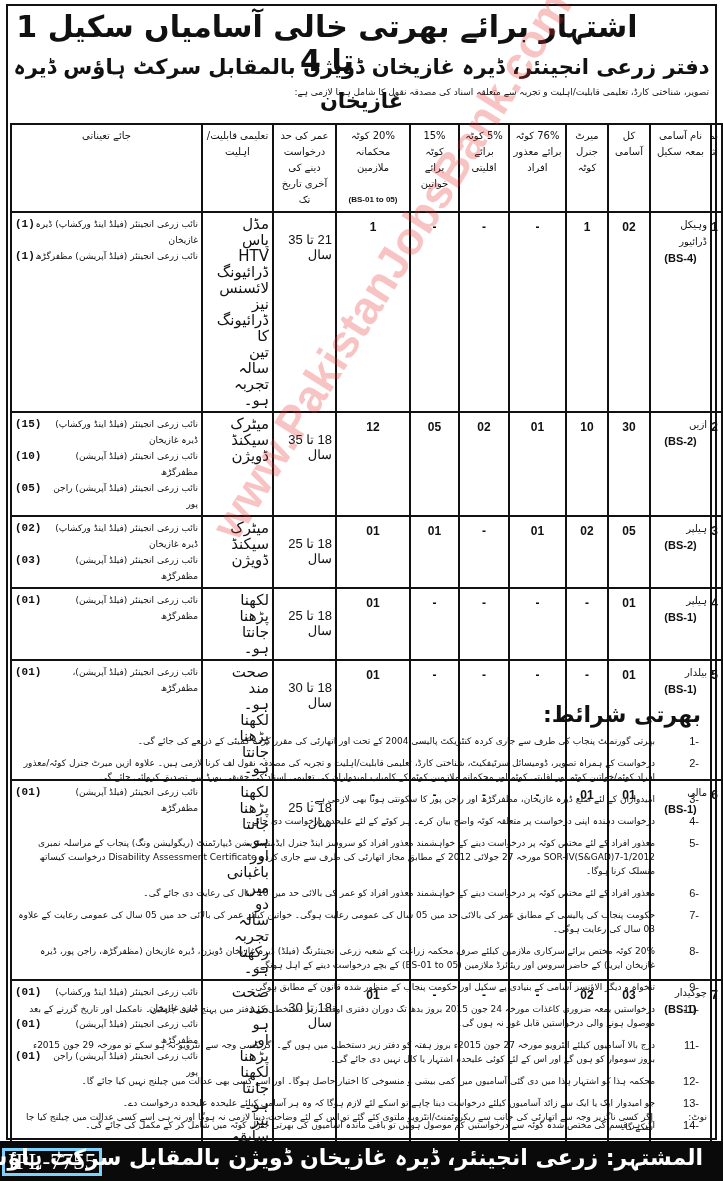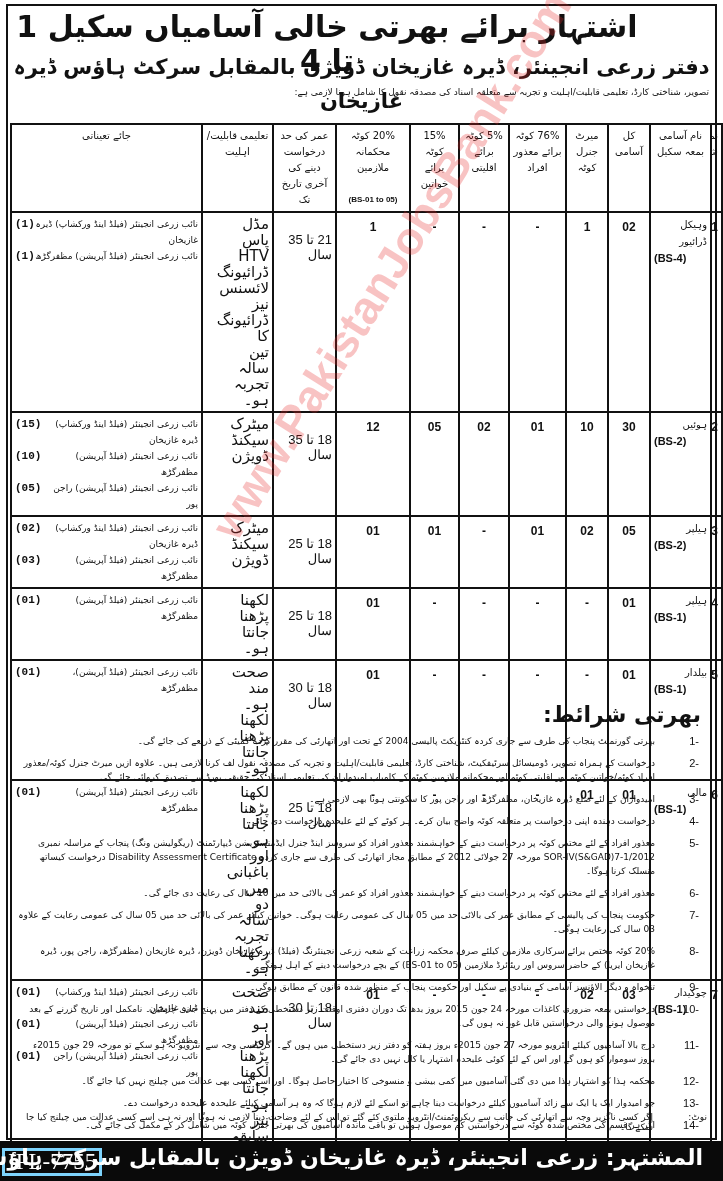--- a/index.html
+++ b/index.html
@@ -7,21 +7,21 @@
          font-family:"DejaVu Sans", sans-serif; color:#111; }
   .frame { position:absolute; left:6px; top:4px; width:711px; height:1136px; border:2px solid #111; box-sizing:border-box; }
   .title { position:absolute; left:0; width:654px; top:10px; text-align:center; font-size:30px; font-weight:bold; direction:rtl; line-height:34px; }
   .subtitle { position:absolute; left:0; width:723px; top:50px; text-align:center; font-size:21px; font-weight:bold; direction:rtl; line-height:34px; }
   .intro { position:absolute; right:14px; left:14px; top:84px; font-size:9px; direction:rtl; line-height:17px; text-align:right; }
   table.jobs { position:absolute; left:10px; top:123px; width:711px; border-collapse:collapse; table-layout:fixed; direction:rtl; }
   table.jobs th, table.jobs td { border:2px solid #111; font-size:10px; vertical-align:top; padding:3px 3px; overflow:hidden; }
   table.jobs th { font-weight:normal; text-align:center; height:53px; font-size:10px; line-height:16px; }
   table.jobs td.num { text-align:center; font-family:"Liberation Sans", sans-serif; font-weight:bold; font-size:12px; padding-top:7px; }
   table.jobs td.name { text-align:right; line-height:17px; font-size:10px; }
-  table.jobs td.name .bs { display:block; font-family:"Liberation Sans", sans-serif; font-weight:bold; font-size:11px; text-align:left; direction:ltr; }
+  table.jobs td.name .bs { display:block; font-family:"Liberation Sans", sans-serif; font-weight:bold; font-size:11px; text-align:center; direction:ltr; }
   table.jobs td.age { text-align:right; font-size:13px; font-family:"Liberation Sans", sans-serif; padding-top:19px; }
   table.jobs td.qual { text-align:right; font-size:15px; line-height:16px;padding-left:36px; }
   table.jobs td.post { font-size:9px; line-height:16px; }
   .post-line { display:flex; justify-content:space-between; direction:rtl; }
   .post-line .cnt { direction:ltr; font-family:"Liberation Mono", monospace; font-weight:bold; font-size:11px; }
   .sub-en { font-family:"Liberation Sans", sans-serif; font-weight:bold; font-size:8px;margin-top:16px; }
   .cond-title { position:absolute; right:22px; top:702px; font-size:22px; font-weight:bold; direction:rtl; }
   .conds { position:absolute; left:16px; right:14px; top:734px; direction:rtl; }
   .cond { display:flex; direction:rtl; font-size:9px; line-height:14px; margin-bottom:8px; }
   .cond .n { width:44px; flex:none; text-align:right; padding-right:10px; font-family:"Liberation Sans", sans-serif; font-size:11px; direction:ltr; }
@@ -94,21 +94,21 @@
             <span class="cnt">(1)</span>
           </div>
           <div class="post-line">
             <span>نائب زرعی انجینئر (فیلڈ آپریشن) مظفرگڑھ</span>
             <span class="cnt">(1)</span>
           </div>
         </td>
       </tr>
       <tr style="height: 65px;">
         <td class="num">2</td>
-        <td class="name"><span>ہوئیں</span><span class="bs">(BS-2)</span></td>
+        <td class="name"><span>ازیں</span><span class="bs">(BS-2)</span></td>
         <td class="num">30</td>
         <td class="num">10</td>
         <td class="num">01</td>
         <td class="num">02</td>
         <td class="num">05</td>
         <td class="num">12</td>
         <td class="age">18 تا 35 سال</td>
         <td class="qual">میٹرک سیکنڈ ڈویژن</td>
         <td class="post">
           <div class="post-line">

